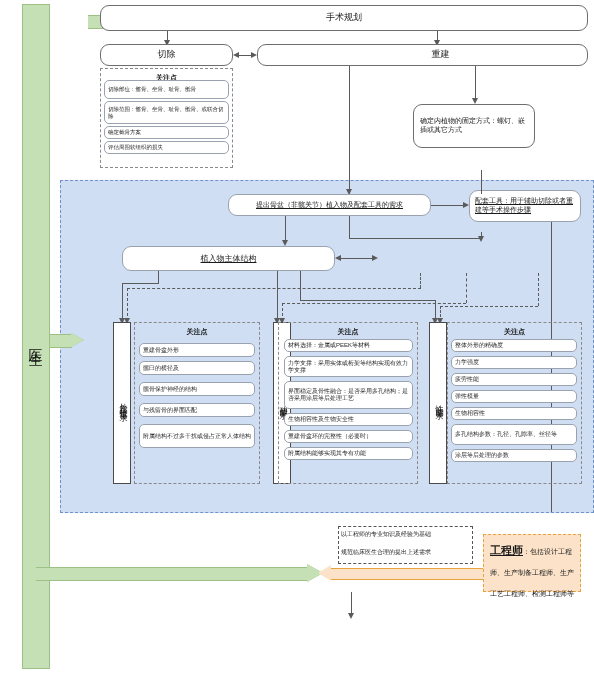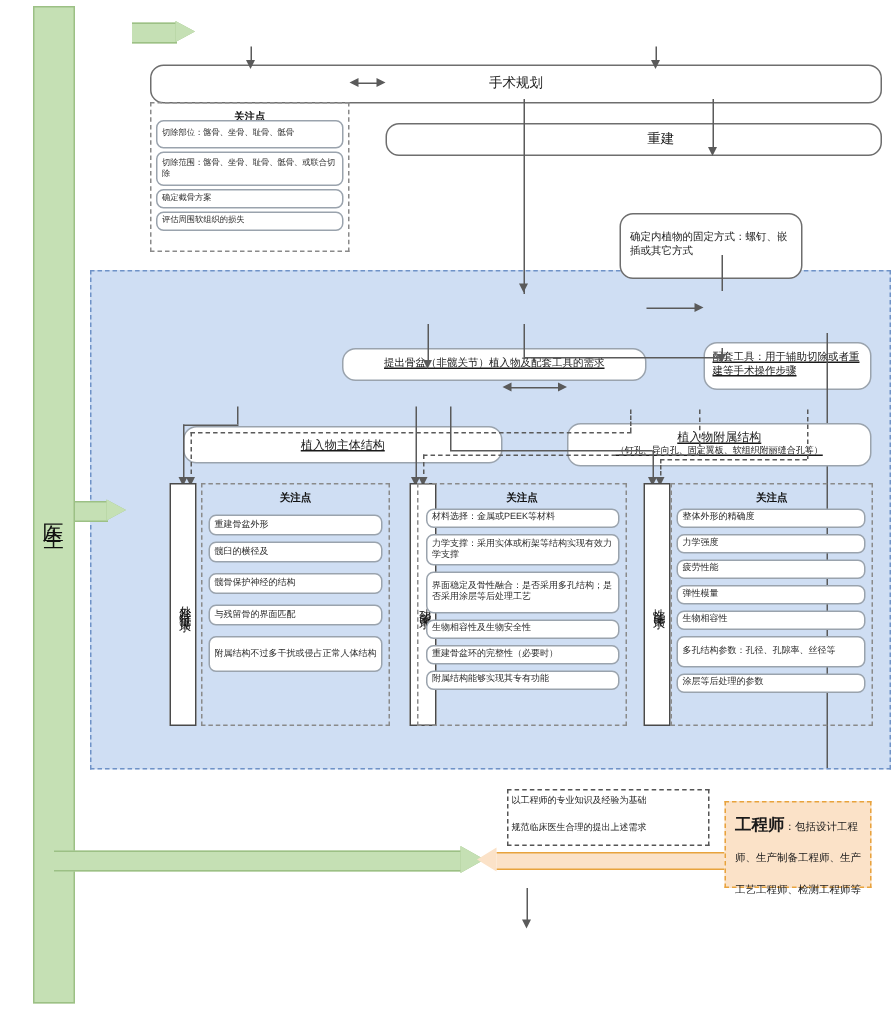--- a/index.html
+++ b/index.html
@@ -5,21 +5,21 @@
   html,body{margin:0;padding:0;background:#ffffff;}
   body{font-family:"Liberation Sans","DejaVu Sans",sans-serif;}
   #stage{position:relative;width:594px;height:673px;background:#fff;overflow:hidden;}
 
   .abs{position:absolute;box-sizing:border-box;}
 
   
   .wbox{
     background:#ffffff;border:1px solid #6e6e6e;border-radius:4px;
     display:flex;align-items:center;justify-content:center;text-align:center;
-    color:#1a1a1a;line-height:1.25;margin-top:38px;
+    color:#1a1a1a;line-height:1.25;
   }
   .wbox.rounded{border-radius:9px;}
   .wbox.soft{border-color:#9aa3ad;text-decoration:underline;}
 
   
   .attn{
     border:1px dashed #8a8a8a;background:transparent;
   }
   .attn-title{
     position:absolute;left:0;right:0;top:4px;text-align:center;
@@ -130,20 +130,21 @@
   <div class="fatarrow-head" style="left:307px;top:564px;"></div>
 
   <div class="abs wbox rounded t9" style="left:100px;top:5px;width:488px;height:26px;">手术规划</div>
 
   <div class="ln v" style="left:167px;top:31px;height:11px;"></div>
   <div class="arrowdown" style="left:163.5px;top:40px;"></div>
 
   <div class="ln v" style="left:437px;top:31px;height:11px;"></div>
   <div class="arrowdown" style="left:433.5px;top:40px;"></div>
 
+  <div class="abs wbox rounded t9" style="left:100px;top:44px;width:133px;height:22px;">切除</div>
   <div class="abs wbox rounded t9" style="left:257px;top:44px;width:331px;height:22px;padding-left:36px;">重建</div>
 
   <div class="ln h" style="left:236px;top:55px;width:18px;"></div>
   <div class="arrowleft" style="left:233px;top:51.5px;"></div>
   <div class="arrowright" style="left:251px;top:51.5px;"></div>
 
   <div class="ln v" style="left:475px;top:66px;height:34px;"></div>
   <div class="arrowdown" style="left:471.5px;top:98px;"></div>
   <div class="abs wbox rounded t7" style="left:413px;top:104px;width:122px;height:44px;padding:0 6px;text-align:left;justify-content:flex-start;">确定内植物的固定方式：螺钉、嵌插或其它方式</div>
 
@@ -171,24 +172,20 @@
   <div class="ln h" style="left:349px;top:238px;width:132px;"></div>
   <div class="ln v" style="left:481px;top:232px;height:8px;"></div>
 
   <div class="ln v" style="left:551px;top:222px;height:290px;"></div>
 
   <div class="ln v" style="left:481px;top:170px;height:24px;"></div>
   <div class="arrowdown" style="left:477.5px;top:236px;"></div>
 
   <div class="abs wbox soft rounded t8" style="left:122px;top:246px;width:213px;height:25px;">植入物主体结构</div>
 
-  <div class="abs wbox soft rounded" style="left:378px;top:244px;width:203px;height:29px;flex-direction:column;gap:1px;">
-    <div class="t8">植入物附属结构</div>
-    <div class="t6">（钉孔、导向孔、固定翼板、软组织附丽缝合孔等）</div>
-  </div>
 
   <div class="ln h" style="left:338px;top:258px;width:37px;"></div>
   <div class="arrowleft" style="left:335px;top:254.5px;"></div>
   <div class="arrowright" style="left:372px;top:254.5px;"></div>
 
   <div class="ln v" style="left:158px;top:271px;height:12px;"></div>
   <div class="ln h" style="left:122px;top:283px;width:37px;"></div>
   <div class="ln v" style="left:122px;top:283px;height:38px;"></div>
   <div class="arrowdown" style="left:118.5px;top:318px;"></div>
 
@@ -249,20 +246,20 @@
   <div class="abs item t6" style="left:451px;top:449px;width:126px;height:13px;">涂层等后处理的参数</div>
 
   <div class="abs notebox" style="left:338px;top:526px;width:135px;height:38px;"></div>
   <div class="abs noteline t6" style="left:341px;top:531px;width:130px;">以工程师的专业知识及经验为基础</div>
   <div class="abs noteline t6" style="left:341px;top:549px;width:130px;">规范临床医生合理的提出上述需求</div>
 
   <div class="orangearrow-body" style="left:331px;top:568px;width:152px;height:10px;"></div>
   <div class="orangearrow-head" style="left:318px;top:565px;"></div>
 
   <div class="abs orangebox" style="left:483px;top:534px;width:98px;height:58px;">
-    <span class="t11" style="font-weight:bold;">工程师</span><span class="t7">：包括设计工程师、生产制备工程师、生产工艺工程师、检测工程师等</span>
+    <span class="t11" style="font-weight:bold;text-decoration:underline;">工程师</span><span class="t7">：包括设计工程师、生产制备工程师、生产工艺工程师、检测工程师等</span>
   </div>
 
   <div class="ln v" style="left:351px;top:592px;height:24px;"></div>
   <div class="arrowdown" style="left:347.5px;top:613px;"></div>
 
 
 </div>
 
 </body></html>

